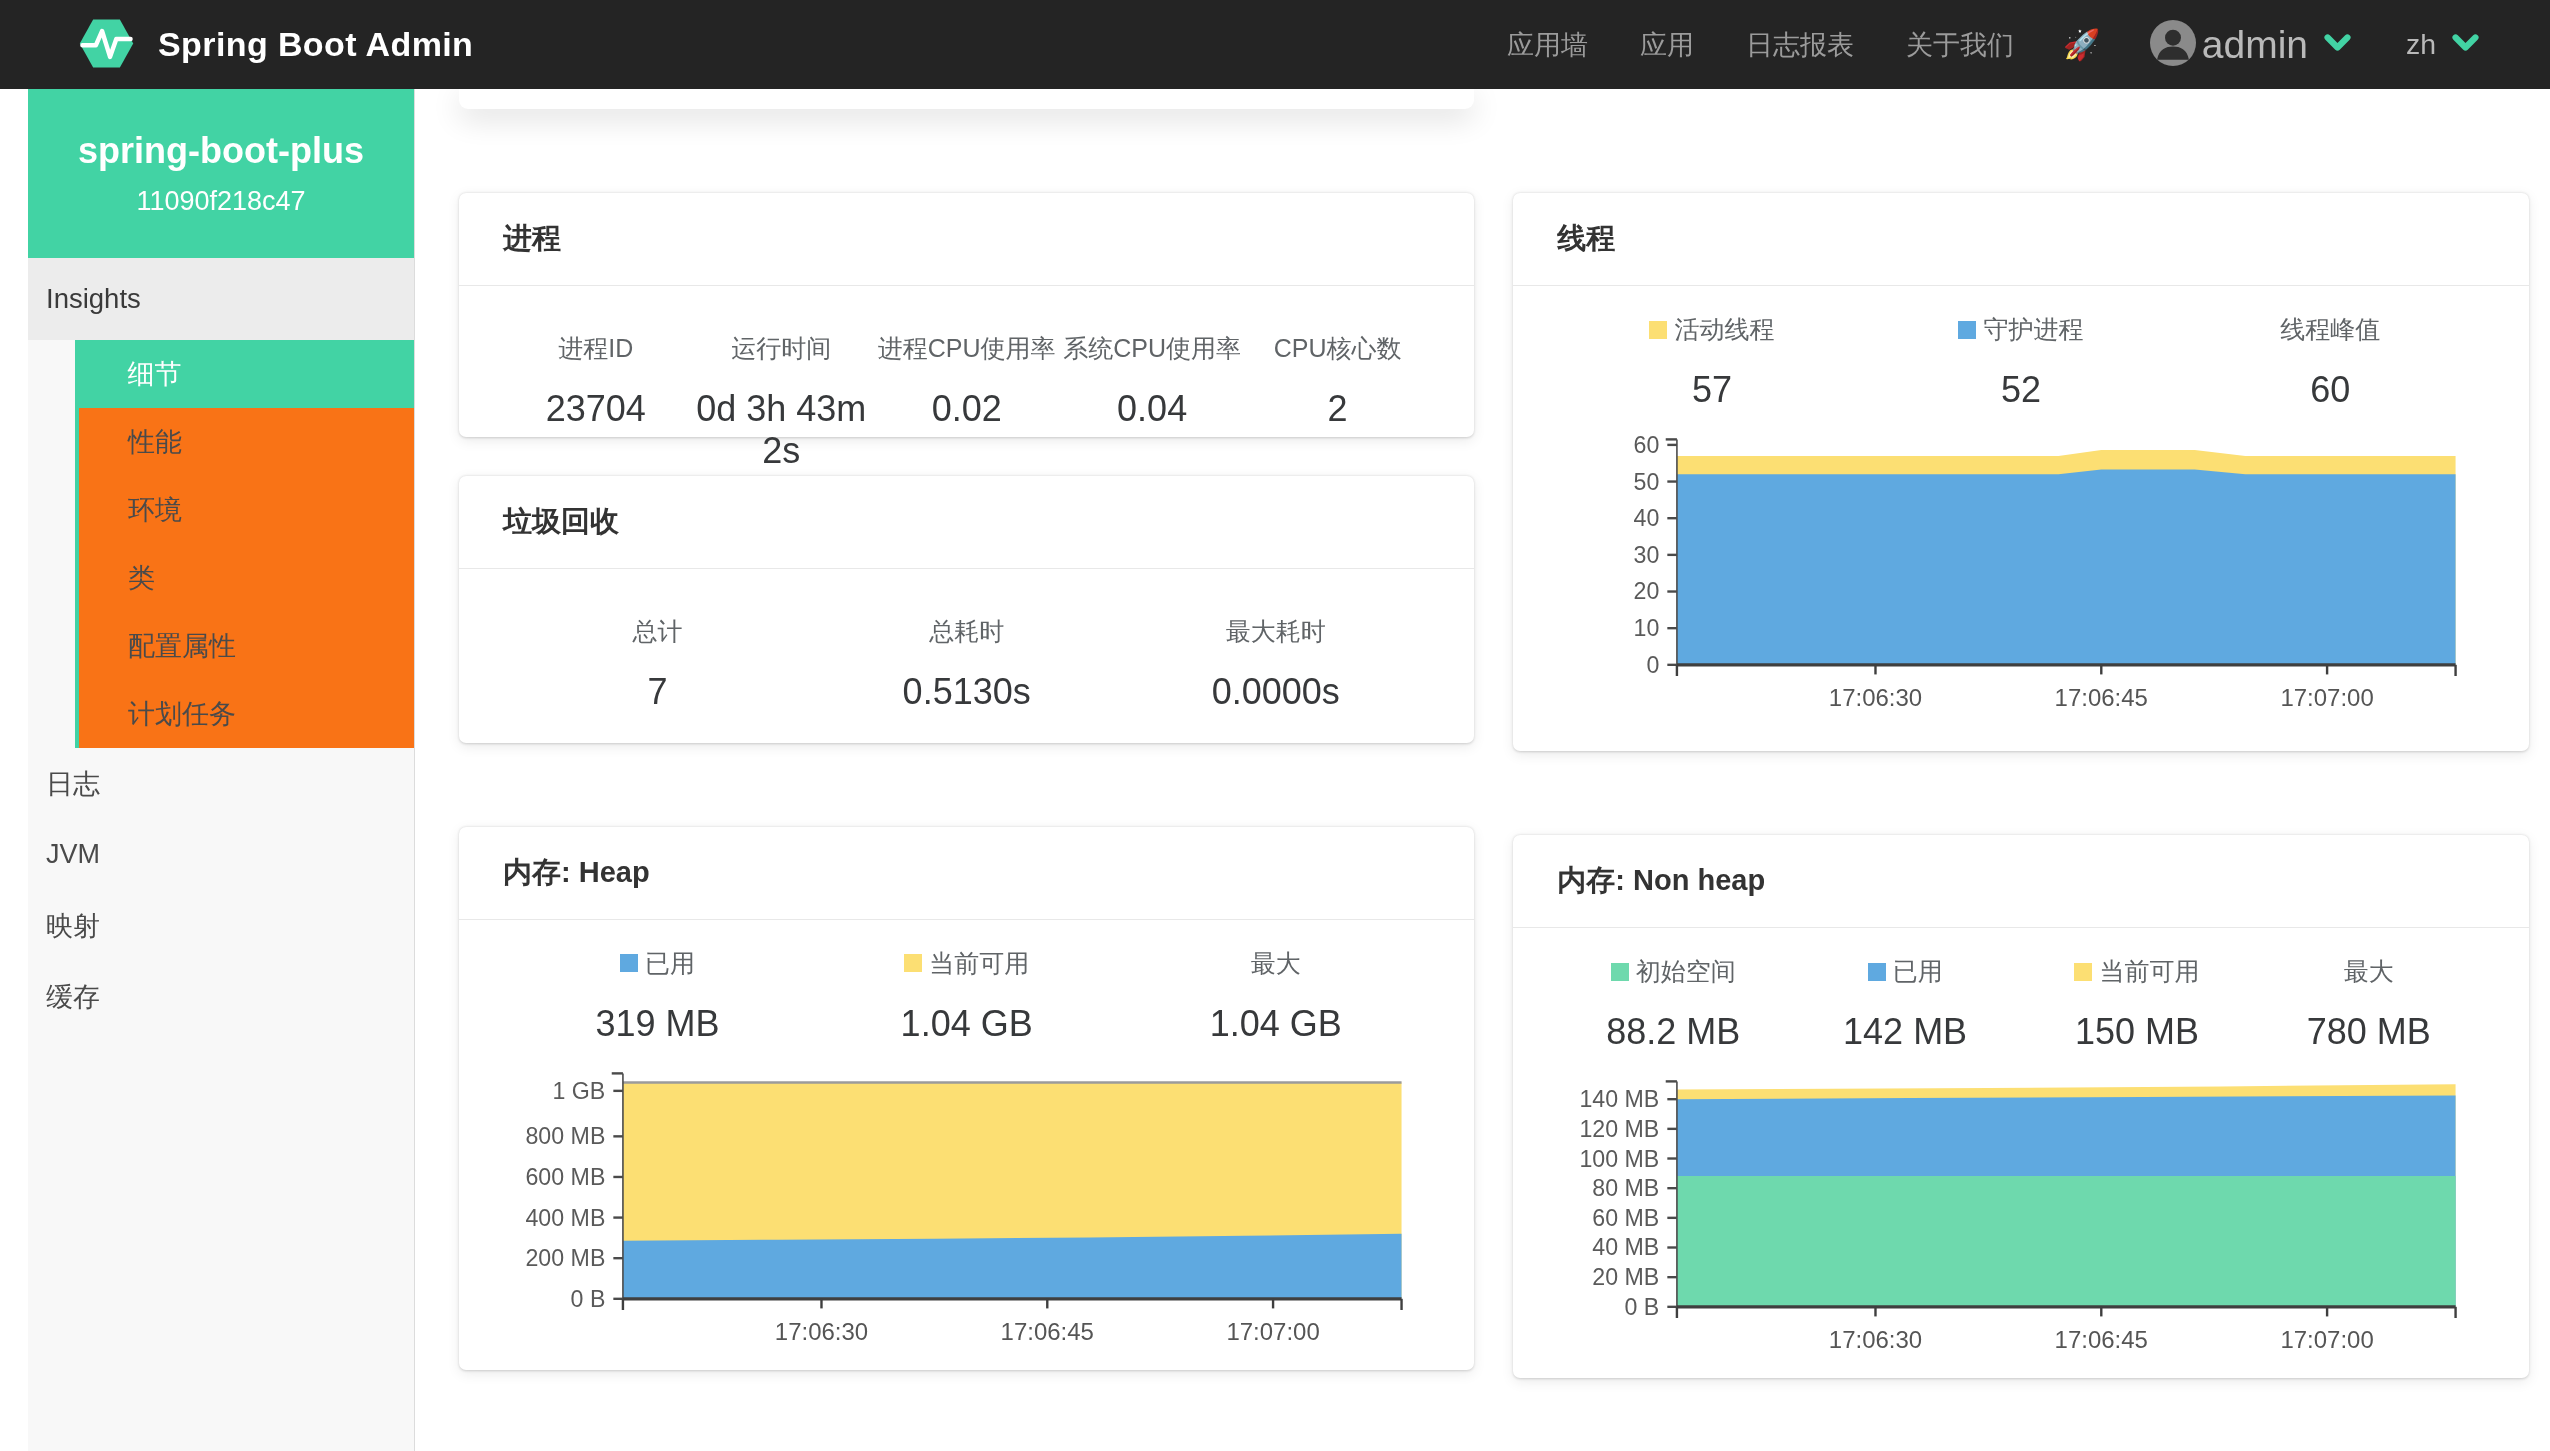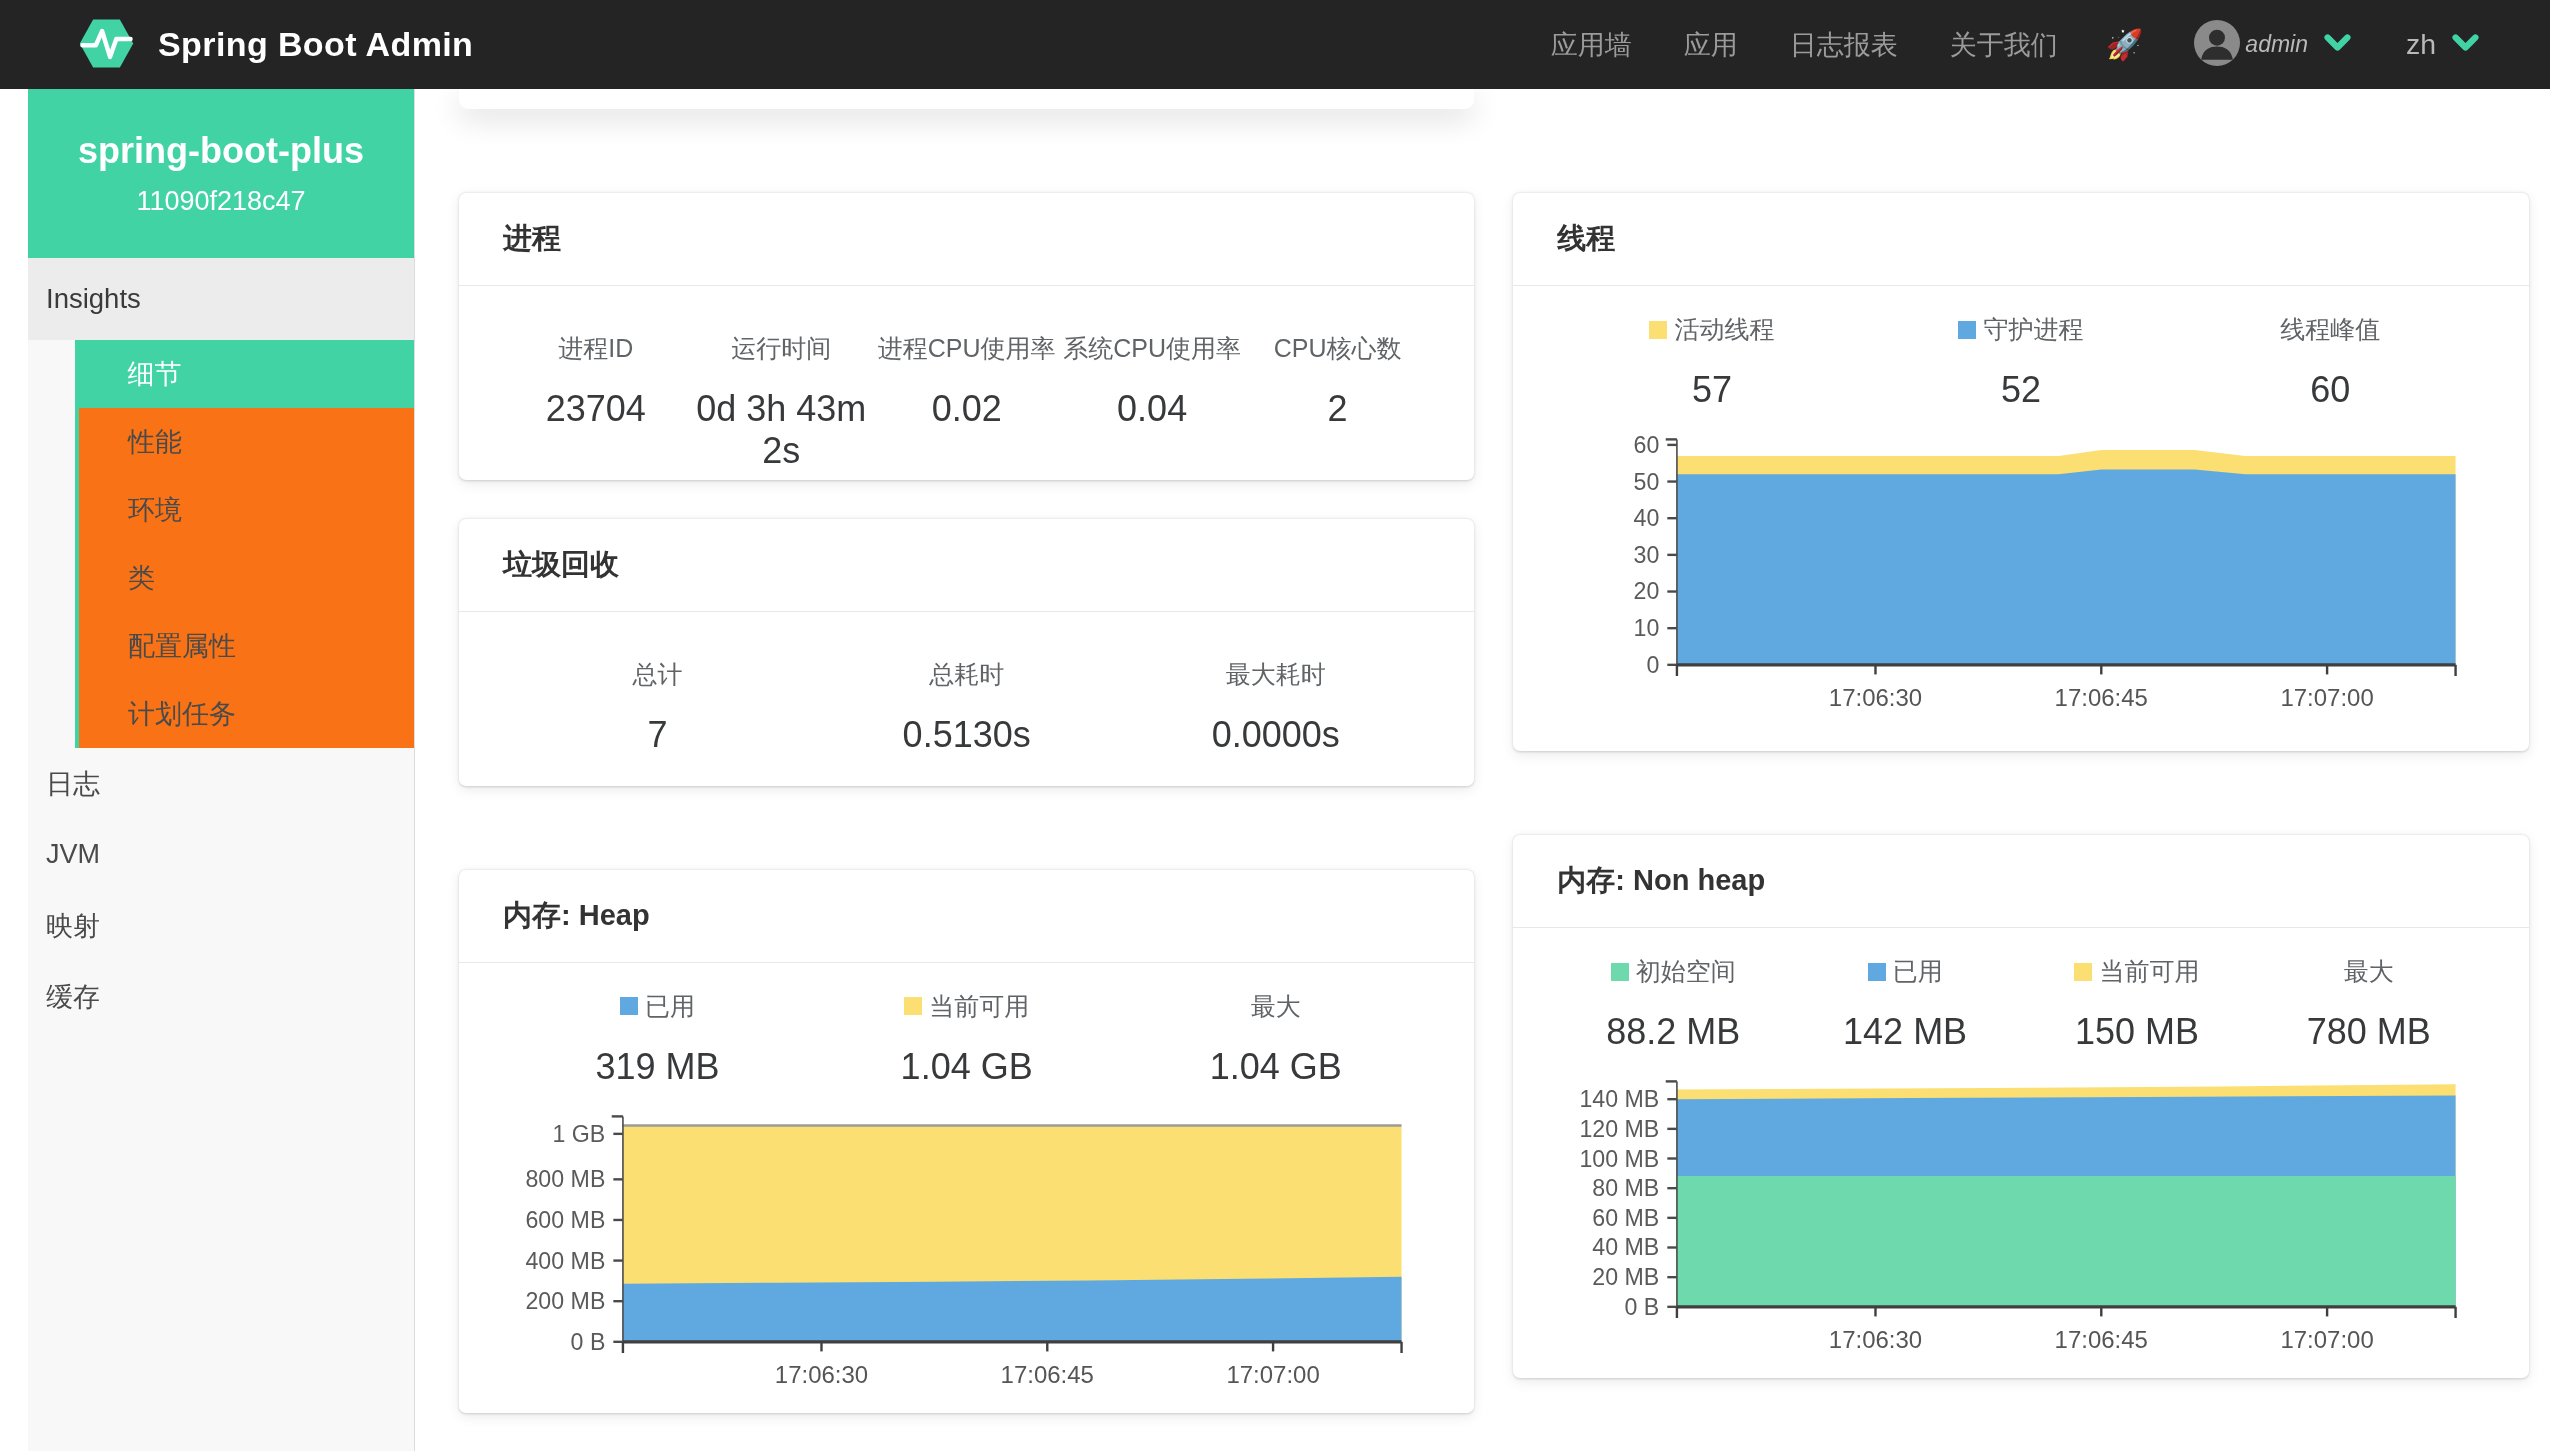--- a/index.html
+++ b/index.html
@@ -14,21 +14,21 @@
   .navbar {
     height:89px; flex:0 0 89px; background:#242424; display:flex; align-items:center;
     padding:0 71px 0 78px;
   }
   .brand { display:flex; align-items:center; }
   .brand-title { color:#ffffff; font-size:34px; font-weight:bold; margin-left:23px; letter-spacing:0.4px; }
   .nav-menu { margin-left:auto; display:flex; align-items:center; }
   .nav-item { color:#9b9b9b; font-size:27px; padding:0 26px; cursor:pointer; white-space:nowrap;text-align:right; }
   .nav-rocket { font-size:30px; padding:0 23px; cursor:pointer; }
   .nav-user { display:flex; align-items:center; margin-left:27px; cursor:pointer; }
-  .nav-user .uname { color:#b9b9b9; font-size:23px; margin-left:5.3px;font-style:italic; }
+  .nav-user .uname { color:#b9b9b9; font-size:39px; margin-left:5.3px; }
   .chev { margin-left:16px; }
   .nav-lang { display:flex; align-items:center; margin-left:55px; cursor:pointer; }
   .nav-lang .lname { color:#b9b9b9; font-size:28.4px; }
 
   
   .main { flex:1; display:flex; min-height:0;padding-left:28px; }
   .sidebar {
     width:387px; flex:0 0 387px; background:#f8f8f8; border-right:1.8px solid #dcdcdc;
   }
   .side-head {
@@ -78,21 +78,21 @@
   .stat { flex:1; min-width:0; }
   .stat-label { font-size:25px; color:#606467; display:flex; align-items:center; justify-content:center; }
   .chip { width:18px; height:18px; display:inline-block; margin-right:7.1px; flex:0 0 18px; }
   .stat-value { font-size:36px; color:#37393b; margin-top:23px; }
 
   .proc-body { padding-top:46px; }
   .chart-wrap { margin-top:14.2px; }
   .chart-wrap svg { width:100%; height:auto; display:block; }
 
   
-  .h-process { height:287px; margin-top:84px; }
+  .h-process { height:244px; margin-top:84px; }
   .h-gc { height:267px; margin-top:39px; }
   .h-heap { height:543px; margin-top:84px; }
   .h-threads { height:558px; margin-top:104px; }
   .h-nonheap { height:543px; margin-top:84px; }
 </style>
 </head>
 <body>
 
 <div class="app">
 

